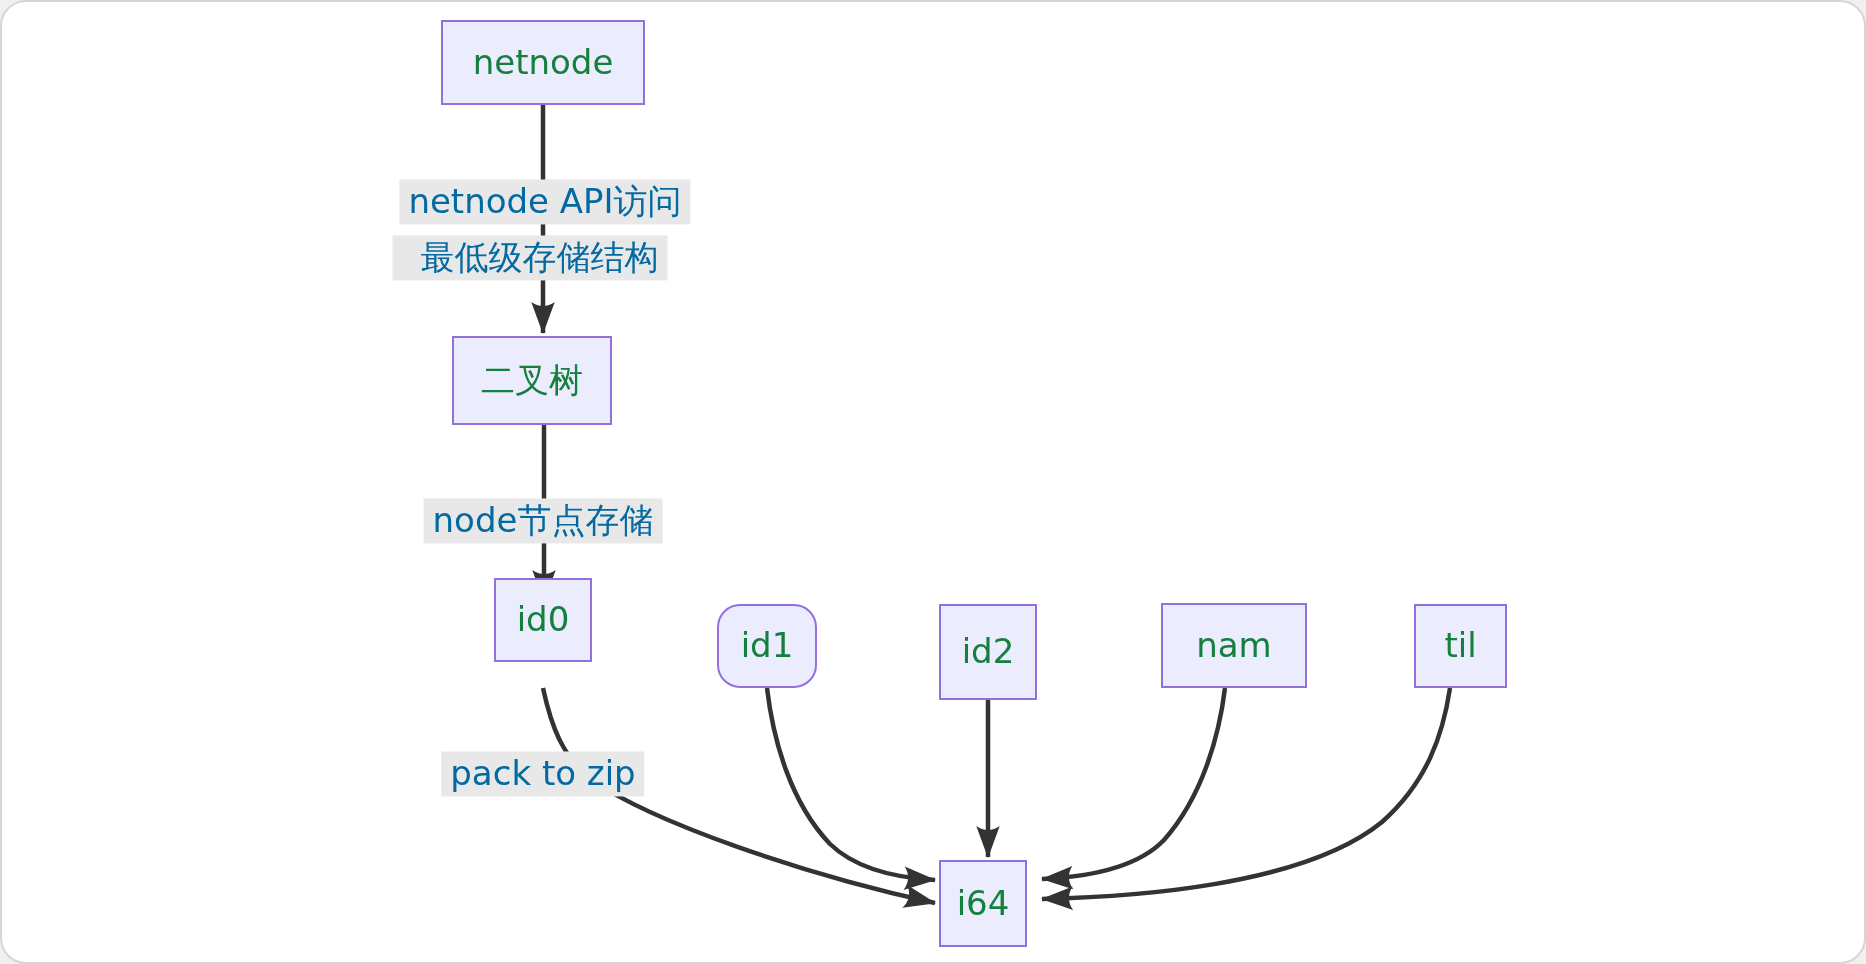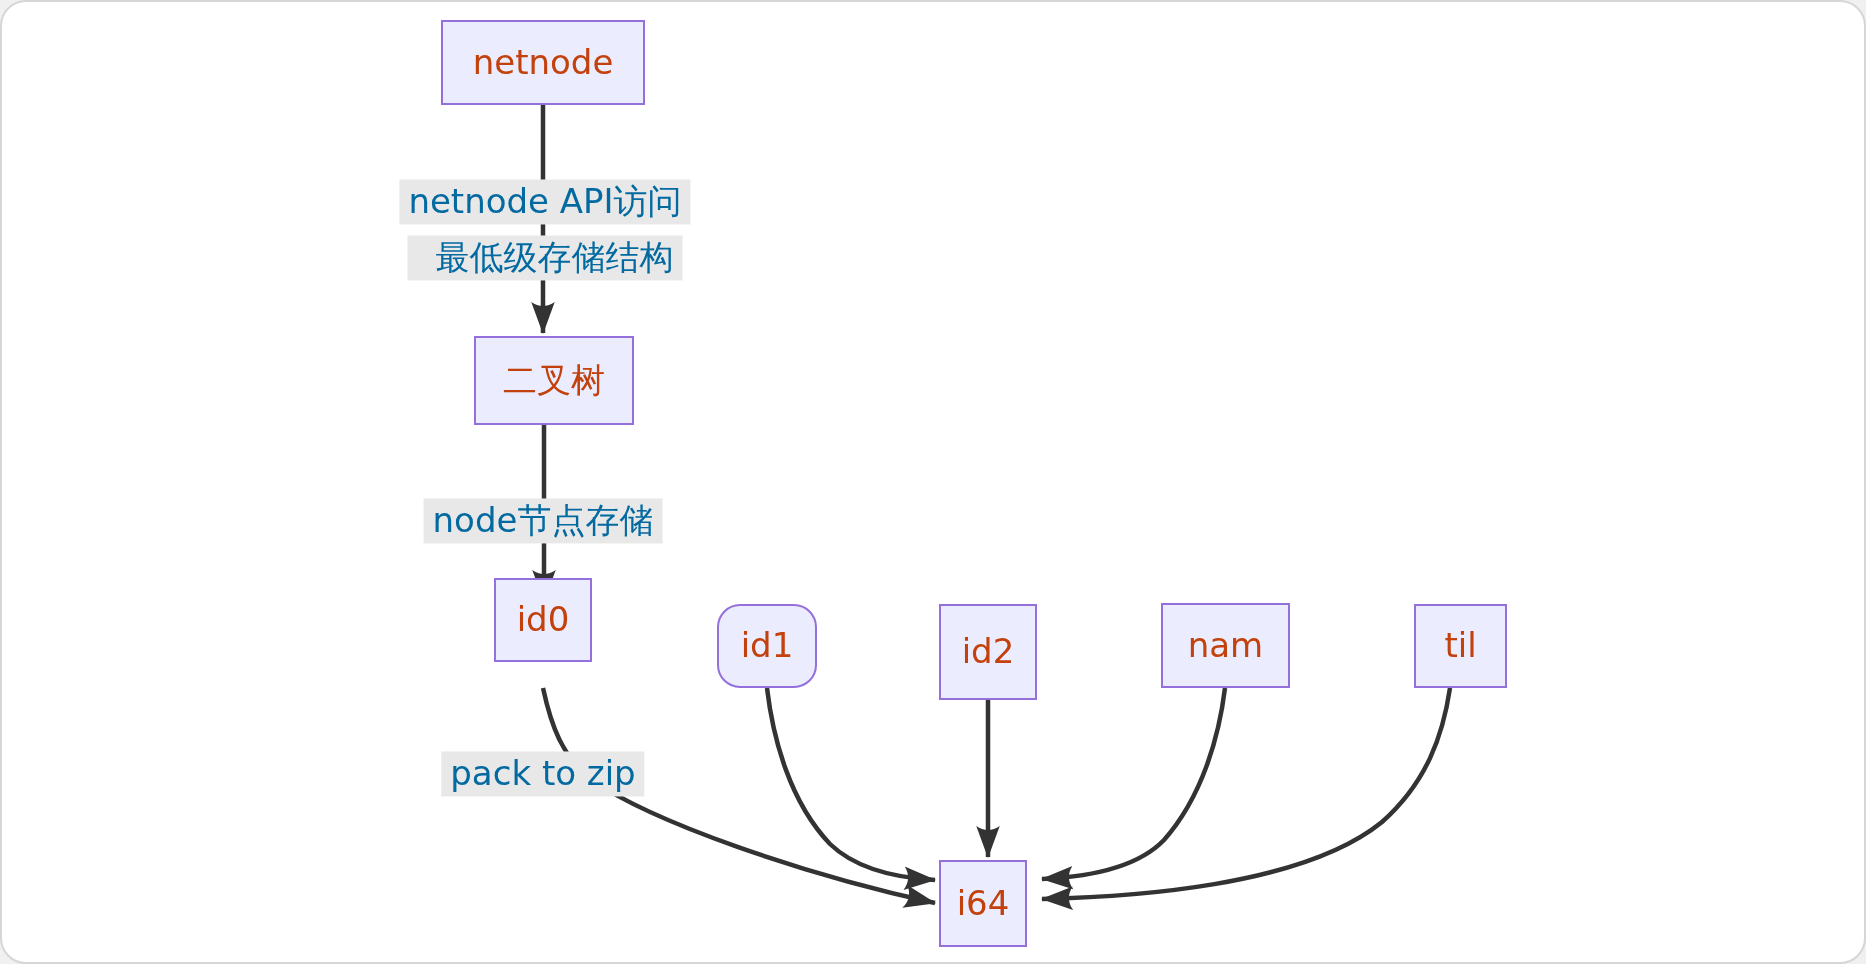--- a/index.html
+++ b/index.html
@@ -34,21 +34,21 @@
     stroke-width: 4.5px;
   }
   .node {
     position: absolute;
     box-sizing: border-box;
     background: #ECECFF;
     border: 2.5px solid #9370DB;
     display: flex;
     align-items: center;
     justify-content: center;
-    color: #c2410c;
+    color: #15803d;
     font-size: 34px;
     line-height: 1.1;
     white-space: nowrap;
   }
   .edge-label {
     position: absolute;
     transform: translate(-50%, -50%);
     background: #e8e8e8;
     color: #0369a1;
     font-size: 34px;
@@ -79,45 +79,45 @@
     <path class="edge" d="M 765 686 C 771 737, 788 800, 828 842 C 855 868, 897 876, 933 878" marker-end="url(#arrowhead)"></path>
 
     <path class="edge" d="M 986 686 L 986 855" marker-end="url(#arrowhead)"></path>
 
     <path class="edge" d="M 1223 686 C 1217 735, 1200 795, 1162 838 C 1135 866, 1085 875, 1040 877" marker-end="url(#arrowhead)"></path>
 
     <path class="edge" d="M 1448 686 C 1441 733, 1425 780, 1380 820 C 1300 885, 1126 895, 1040 897" marker-end="url(#arrowhead)"></path>
   </svg>
 
   <div class="edge-label" style="left:543px; top:200px;">netnode API访问</div>
-  <div class="edge-label" style="left:543px; top:256px;padding-left:28px;">最低级存储结构</div>
+  <div class="edge-label" style="left:528px; top:256px;padding-left:28px;">最低级存储结构</div>
   <div class="edge-label" style="left:541px; top:519px;">node节点存储</div>
   <div class="edge-label" style="left:541px; top:772px;">pack to zip</div>
 
   <div class="node" style="left:439px; top:18px; width:204px; height:85px;">
     <span>netnode</span>
   </div>
 
-  <div class="node" style="left:472px; top:334px; width:160px; height:89px;">
+  <div class="node" style="left:450px; top:334px; width:160px; height:89px;">
     <span>二叉树</span>
   </div>
 
   <div class="node" style="left:492px; top:576px; width:98px; height:84px;">
     <span>id0</span>
   </div>
 
   <div class="node" style="left:715px; top:602px; width:100px; height:84px;border-radius:23px;">
     <span>id1</span>
   </div>
 
   <div class="node" style="left:937px; top:602px; width:98px; height:96px;">
     <span>id2</span>
   </div>
 
-  <div class="node" style="left:1159px; top:601px; width:129px; height:85px;">
+  <div class="node" style="left:1159px; top:601px; width:146px; height:85px;">
     <span>nam</span>
   </div>
 
   <div class="node" style="left:1412px; top:602px; width:93px; height:84px;">
     <span>til</span>
   </div>
 
   <div class="node" style="left:937px; top:858px; width:88px; height:87px;">
     <span>i64</span>
   </div>

